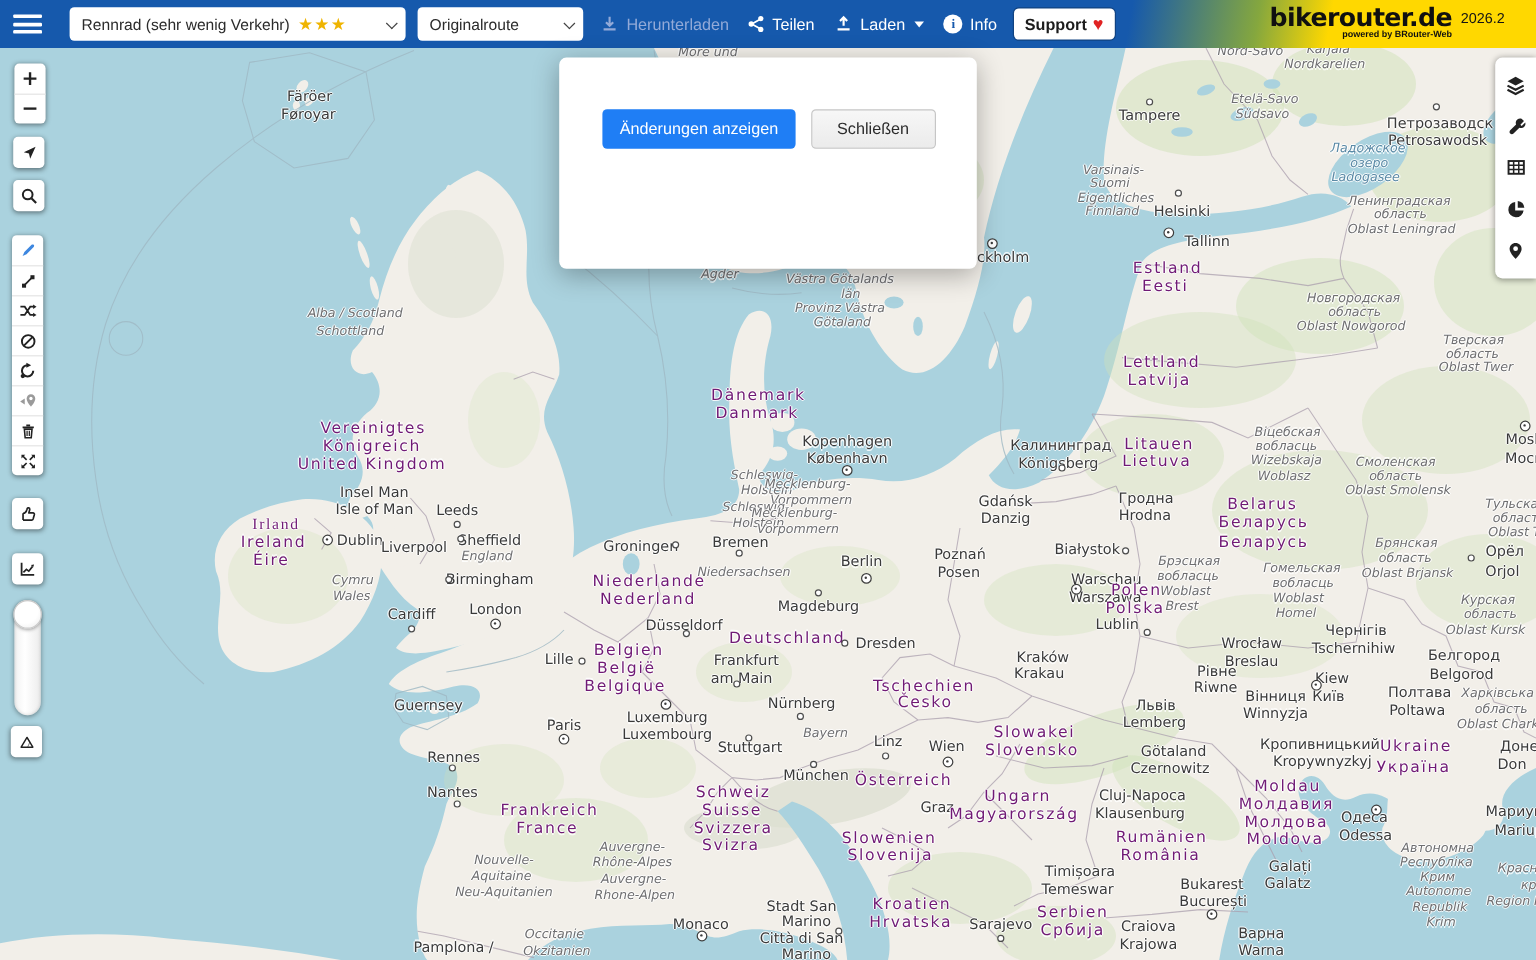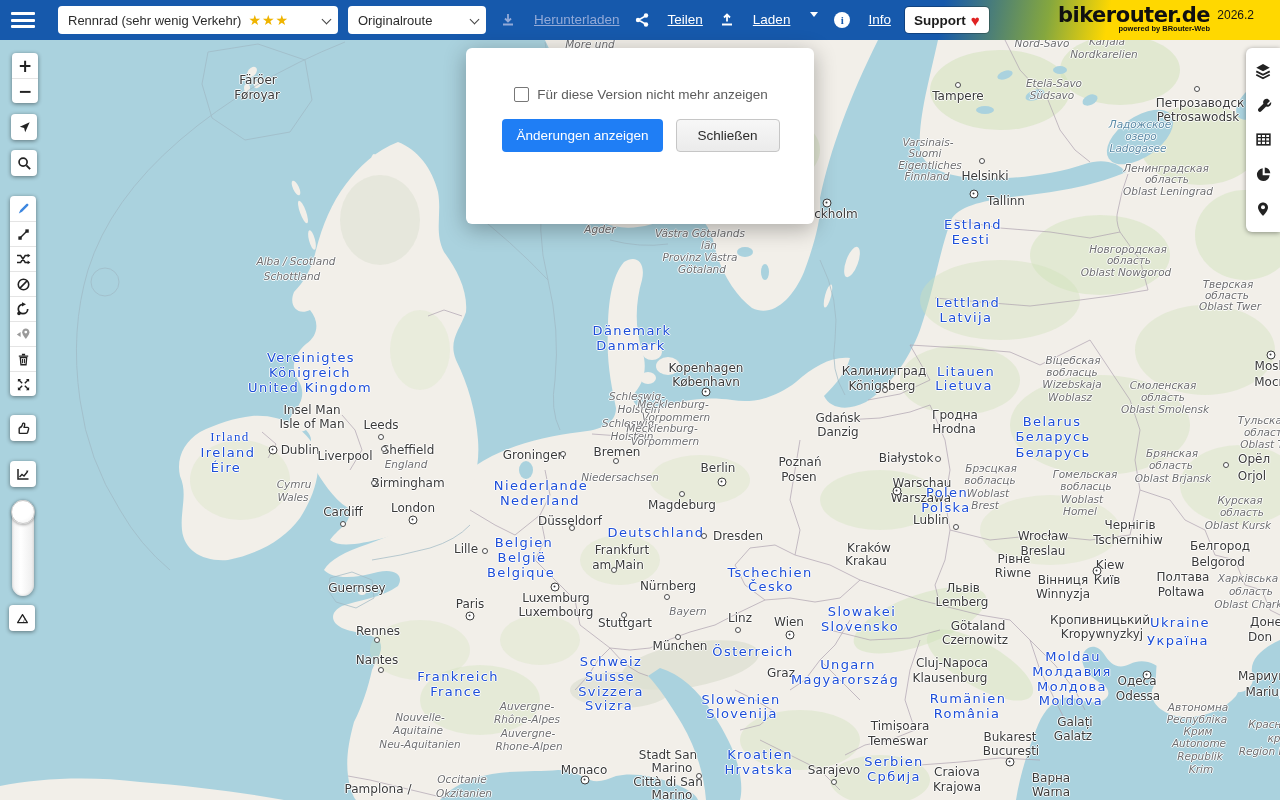--- a/index.html
+++ b/index.html
@@ -9,41 +9,41 @@
   
   #map { position:absolute; inset:0; }
   #map svg { position:absolute; left:0; top:0; }
   #map-labels { position:absolute; inset:0; }
   .ml { position:absolute; transform:translate(-50%,-50%); white-space:nowrap;
         font-family:"DejaVu Sans", sans-serif;
         text-shadow:0 1px 0 rgba(255,255,255,.85), 0 -1px 0 rgba(255,255,255,.85),
                     1px 0 0 rgba(255,255,255,.85), -1px 0 0 rgba(255,255,255,.85); }
   .p { font-size:12px; color:#3a3a3a; }
   .r { font-size:10.5px; font-style:italic; color:#6e6e70; }
-  .c { font-size:13px; color:#1d4ed8; letter-spacing:1.4px; }
+  .c { font-size:13px; color:#701a75; letter-spacing:1.4px; }
   .w { font-size:10.5px; font-style:italic; color:#5b8aa6; }
   .d { width:6px; height:6px; border:1.4px solid #4c4c4c; border-radius:50%; background:#fff; text-shadow:none; }
   .D { width:9px; height:9px; border:1.4px solid #3c3c3c; border-radius:50%; background:#fff; text-shadow:none; }
   .D::after { content:""; position:absolute; left:1.7px; top:1.7px; width:2.8px; height:2.8px; border-radius:50%; background:#3c3c3c; }
 
   
   #navbar { position:absolute; left:0; top:0; width:1280px; height:40px; z-index:50;
             background:linear-gradient(100deg,#1659ac 0px,#1659ac 930px,#85a73e 1035px,#ffd800 1095px,#ffd800 1280px);
             display:flex; align-items:center; }
   .burger { width:24px; height:16px; margin-left:11px; display:flex; flex-direction:column; justify-content:space-between; cursor:pointer; }
   .burger i { display:block; height:3px; background:#fff; border-radius:1px; }
   .nselect { height:28px; background:#fff; border-radius:4px; display:flex; align-items:center;
              padding:0 22px 0 10px; position:relative; font-size:13px; color:#2b2b2b; cursor:pointer; }
   .nselect .chev { position:absolute; right:7px; top:9px; width:8px; height:8px; }
   .nselect .chev::before { content:""; position:absolute; left:0; top:1px; width:6px; height:6px;
              border-right:1.8px solid #444; border-bottom:1.8px solid #444; transform:rotate(45deg); }
   #profile-select { width:280px; margin-left:23px; }
   #route-select { width:138px; margin-left:10px; }
   .stars { color:#efb400; font-size:14px; letter-spacing:1px; margin-left:7px; }
-  .navitem { display:flex; gap:18px; color:#fff; font-size:13.5px; cursor:pointer;text-decoration:underline; }
+  .navitem { display:flex; align-items:center; gap:6px; color:#fff; font-size:13.5px; cursor:pointer; }
   .navitem svg { display:block; }
   #nav-download { margin-left:14px; color:#93aad8; cursor:default; }
   #nav-share { margin-left:14px; }
   #nav-load { margin-left:16px; }
   #nav-info { margin-left:16px; }
   .caret { width:0; height:0; border-left:4px solid transparent; border-right:4px solid transparent; border-top:5px solid #fff; margin-left:2px; }
   .info-circle { width:16px; height:16px; border-radius:50%; background:#fff; color:#1659ac;
                  font-size:11px; font-weight:bold; display:flex; align-items:center; justify-content:center; font-family:"Liberation Serif",serif; }
   #support-btn { margin-left:14px; height:26px; background:#fff; border-radius:4px; display:flex; align-items:center;
                  padding:0 9px; gap:5px; font-size:13.5px; font-weight:bold; color:#1c1c1c; cursor:pointer;
@@ -724,23 +724,19 @@
     </div>
     <div class="rp">
       <svg width="16" height="16" viewBox="0 0 16 16">
         <path d="M8,1.5 C10.8,1.5 13,3.7 13,6.4 C13,9.8 8,14.8 8,14.8 C8,14.8 3,9.8 3,6.4 C3,3.7 5.2,1.5 8,1.5 Z" fill="#222"></path>
         <circle cx="8" cy="6.2" r="2" fill="#fff"></circle>
       </svg>
     </div>
   </div>
 
   <div id="modal">
-    <div class="cbrow">
-      <span class="cbox"></span>
-      <span>Für diese Version nicht mehr anzeigen</span>
-    </div>
     <div class="btnrow">
       <button class="btn" id="btn-primary">Änderungen anzeigen</button>
       <button class="btn" id="btn-secondary">Schließen</button>
     </div>
   </div>
 
 </div>
 
 </body></html>

